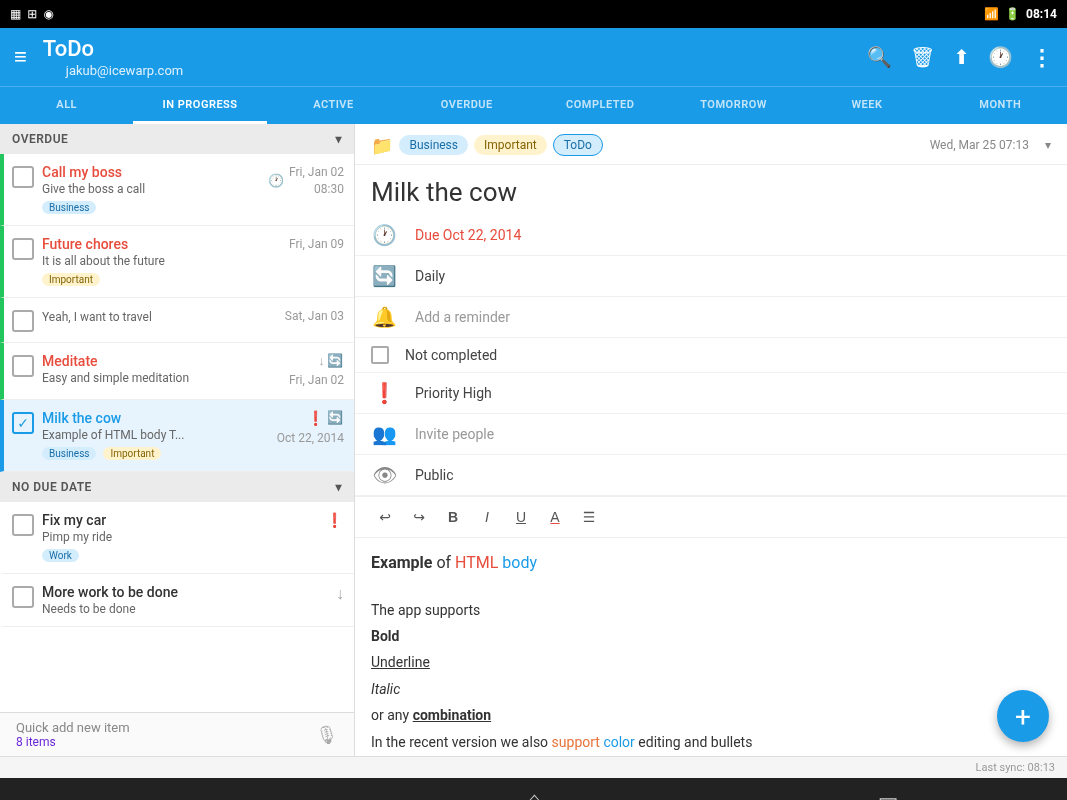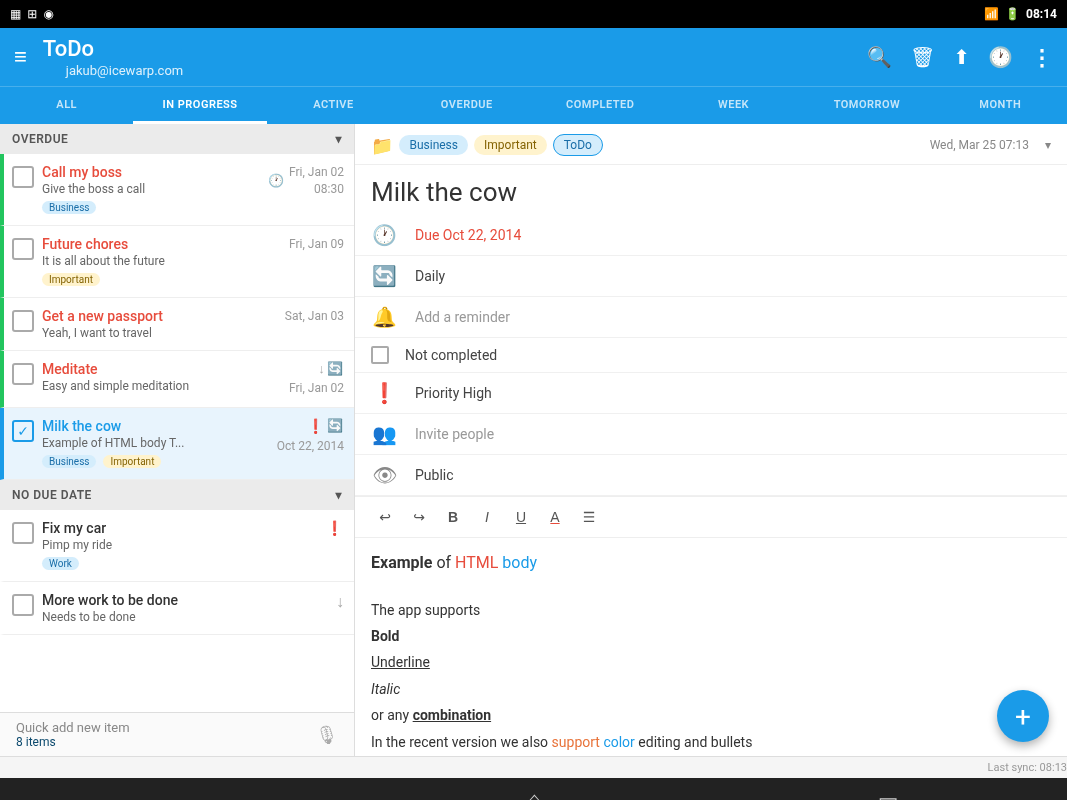--- a/index.html
+++ b/index.html
@@ -265,21 +265,21 @@
     .bottom-bar {
       height: 44px;
       background: #f5f5f5;
       border-top: 1px solid #ddd;
       display: flex;
       align-items: center;
       padding: 0 16px;
     }
     .bottom-left { flex: 1; }
     .quick-add { font-size: 13px; color: #888; }
-    .item-count { font-size: 12px; color: #0c4a6e; }
+    .item-count { font-size: 12px; color: #6d28d9; }
     .mic-icon { font-size: 18px; color: #aaa; }
 
     
     .nav-bar {
       height: 44px;
       background: #222;
       display: flex;
       align-items: center;
       justify-content: space-around;
       color: #fff;
@@ -321,22 +321,22 @@
     <span style="font-size:22px;font-weight:bold;">⋮</span>
   </div>
 </div>
 
 <div class="tab-bar">
   <div class="tab">ALL</div>
   <div class="tab active">IN PROGRESS</div>
   <div class="tab">ACTIVE</div>
   <div class="tab">OVERDUE</div>
   <div class="tab">COMPLETED</div>
+  <div class="tab">TOMORROW</div>
   <div class="tab">WEEK</div>
-  <div class="tab">TOMORROW</div>
   <div class="tab">MONTH</div>
 </div>
 
 <div class="main-layout">
 
   <div class="left-panel">
 
     <div class="section-header">
       <span>OVERDUE</span>
       <span>▾</span>
@@ -365,21 +365,20 @@
         <span class="task-tag tag-important">Important</span>
       </div>
       <div class="task-meta">
         <div class="task-date">Fri, Jan 09</div>
       </div>
     </div>
 
     <div class="task-item left-border-red">
       <div class="task-checkbox"></div>
       <div class="task-content">
-        <div class="task-title">Get a new passport</div>
         <div class="task-desc">Yeah, I want to travel</div>
       </div>
       <div class="task-meta">
         <div class="task-date">Sat, Jan 03</div>
       </div>
     </div>
 
     <div class="task-item left-border-red">
       <div class="task-checkbox"></div>
       <div class="task-content">
@@ -519,21 +518,21 @@
       <p><strong>Bold</strong></p>
       <p><u>Underline</u></p>
       <p><em>Italic</em></p>
       <p>or any <span class="combo">combination</span></p>
       <p>In the recent version we also <span class="support-color">support</span> <span class="color-color">color</span> editing and bullets</p>
     </div>
 
   </div>
 </div>
 
-<div style="height:22px;background:#f5f5f5;border-top:1px solid #ddd;display:flex;align-items:center;justify-content:flex-end;padding:0 0;">
+<div style="height:22px;background:#f5f5f5;border-top:1px solid #ddd;display:flex;align-items:center;justify-content:flex-end;padding:0 12px;">
   <span class="sync-info">Last sync: 08:13</span>
 </div>
 
 <div class="nav-bar">
   <span class="nav-btn">←</span>
   <span class="nav-btn">⌂</span>
   <span class="nav-btn">▭</span>
 </div>
 
 <div class="fab">+</div>

